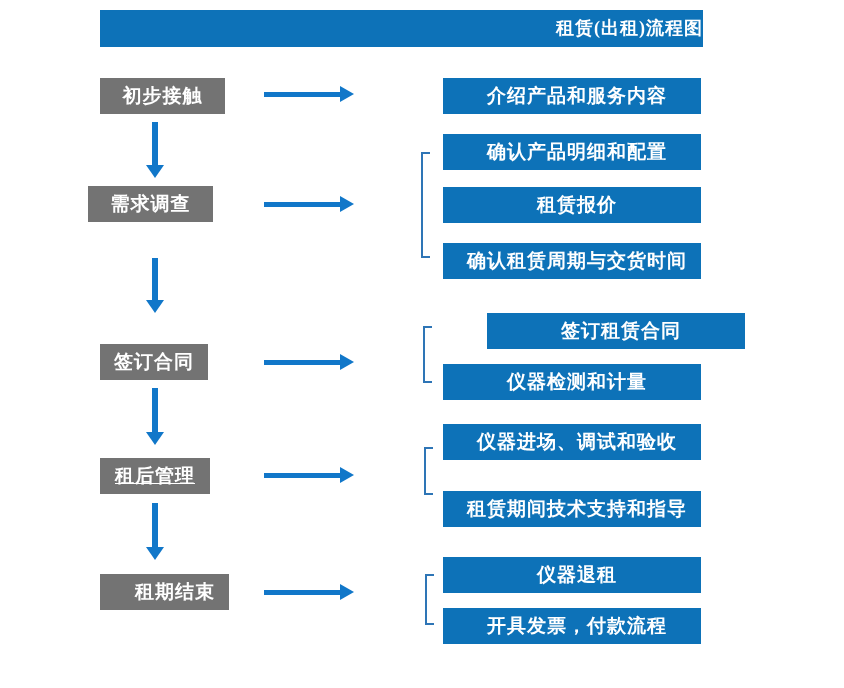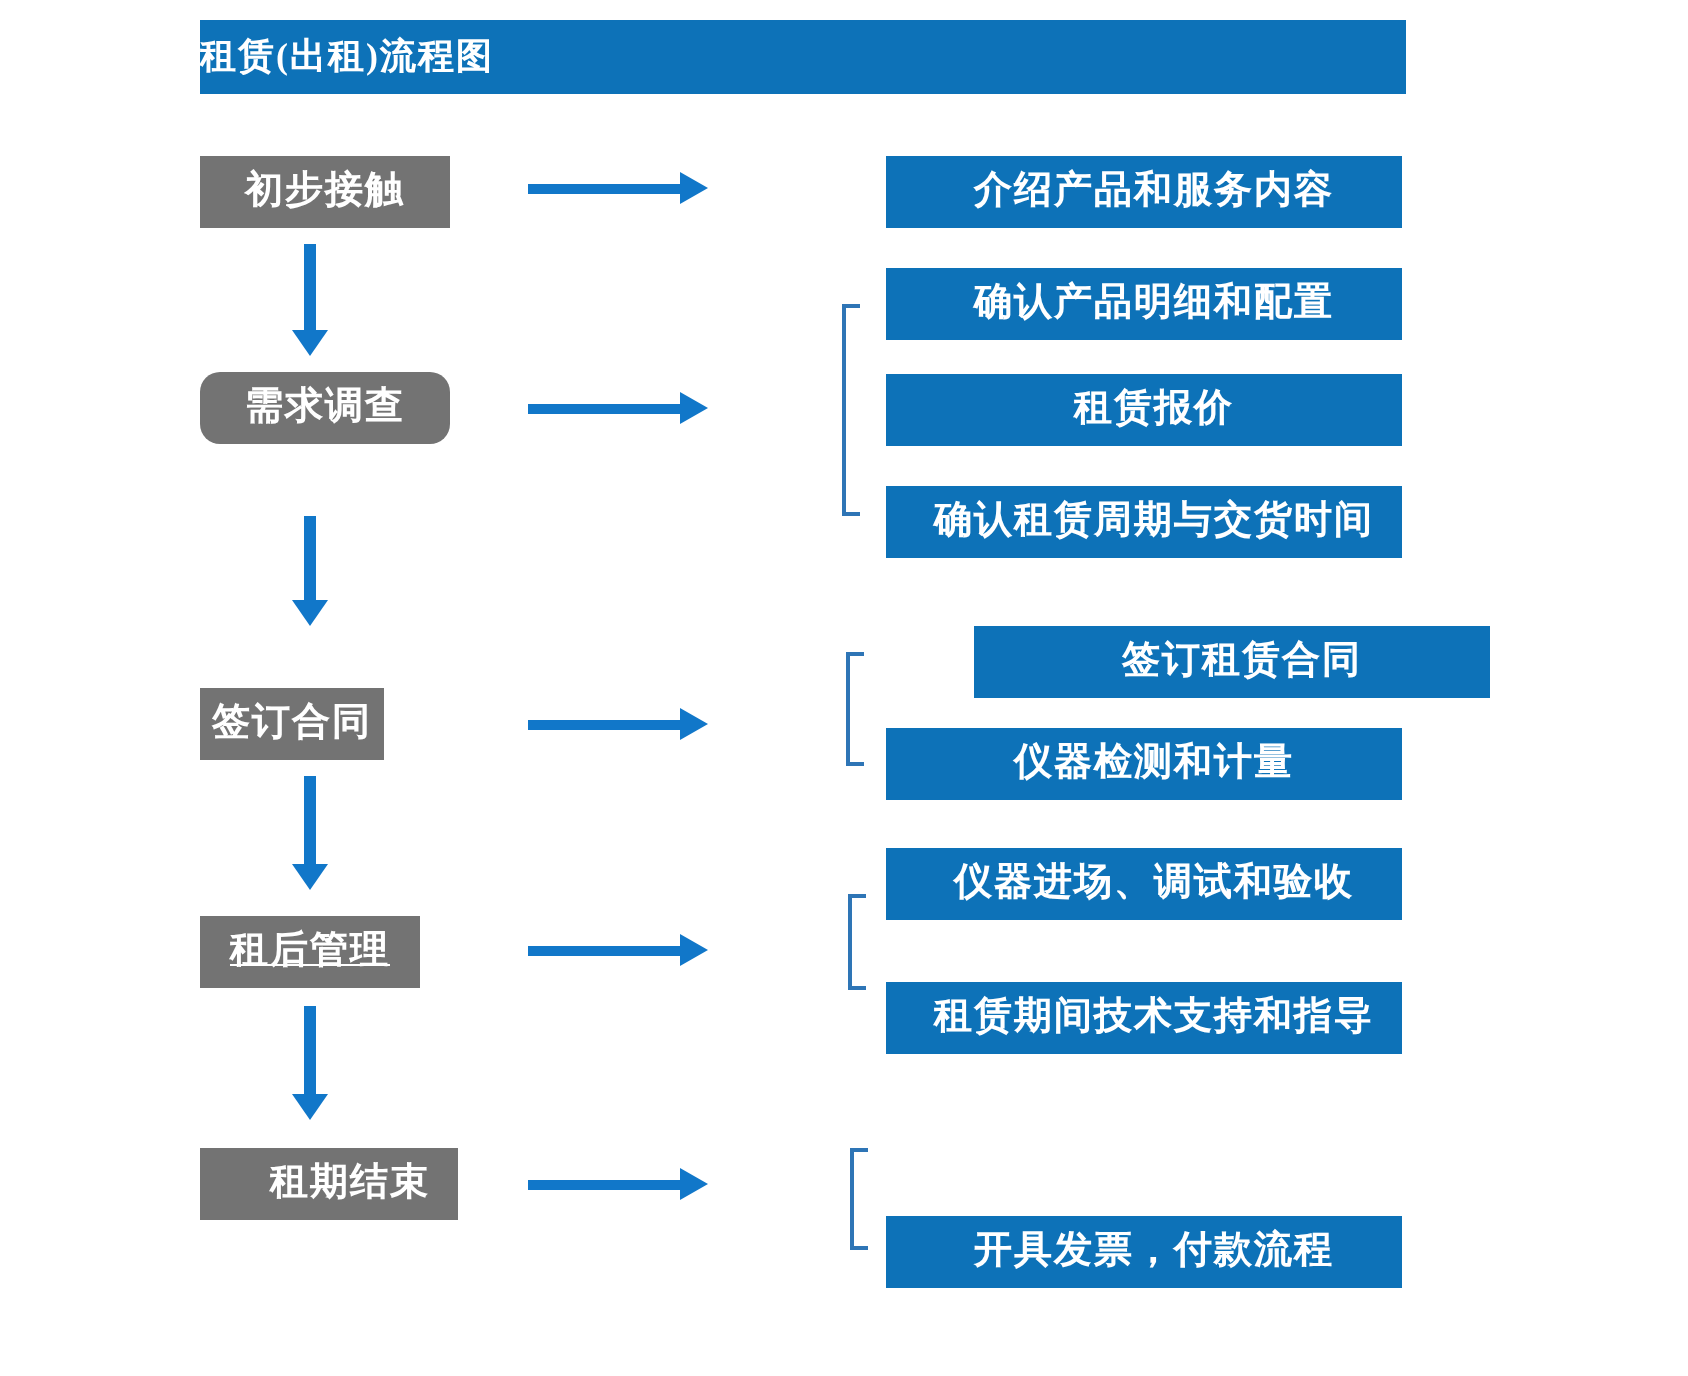--- a/index.html
+++ b/index.html
@@ -11,21 +11,21 @@
     font-family: "Liberation Serif", "DejaVu Serif", serif;
     overflow: hidden;
   }
   .title-bar {
     position: absolute;
     left: 100px; top: 10px; width: 603px; height: 37px;
     background: #0D72B8;
     color: #ffffff;
     font-size: 18px;
     font-weight: bold;
-    text-align: left;
+    text-align: right;
     line-height: 37px;
     letter-spacing: 1px;
   }
   .stage {
     position: absolute;
     background: #737373;
     color: #ffffff;
     font-size: 19px;
     font-weight: bold;
     text-align: center;
@@ -80,33 +80,34 @@
   }
 </style>
 </head>
 <body>
 
 <div class="canvas">
 
   <div class="title-bar">租赁(出租)流程图</div>
 
   <div class="stage" style="left:100px; top:78px;  width:125px;">初步接触</div>
-  <div class="stage" style="left:100px; top:186px; width:125px;border-radius:10px;">需求调查</div>
-  <div class="stage" style="left:100px; top:344px; width:92px;">签订合同</div>
+  <div class="stage" style="left:88px; top:186px; width:125px;">需求调查</div>
+  <div class="stage" style="left:100px; top:344px; width:108px;">签订合同</div>
   <div class="stage" style="left:100px; top:458px; width:110px;text-decoration:underline;">租后管理</div>
   <div class="stage" style="left:100px; top:574px; width:108px;padding-left:21px;">租期结束</div>
 
   <div class="detail" style="top:78px;">介绍产品和服务内容</div>
   <div class="detail" style="top:134px;">确认产品明细和配置</div>
   <div class="detail" style="top:187px;">租赁报价</div>
   <div class="detail" style="top:243px;">确认租赁周期与交货时间</div>
   <div class="detail" style="top:313px;margin-left:44px;">签订租赁合同</div>
   <div class="detail" style="top:364px;">仪器检测和计量</div>
   <div class="detail" style="top:491px;">租赁期间技术支持和指导</div>
   <div class="detail" style="top:424px;">仪器进场、调试和验收</div>
+  <div class="detail" style="top:557px;">仪器退租</div>
   <div class="detail" style="top:608px;">开具发票，付款流程</div>
 
   <div class="h-arrow" style="left:264px; top:86px;">
       <div class="shaft"></div>
       <div class="head"></div>
     </div>
   <div class="h-arrow" style="left:264px; top:196px;">
       <div class="shaft"></div>
       <div class="head"></div>
     </div>

